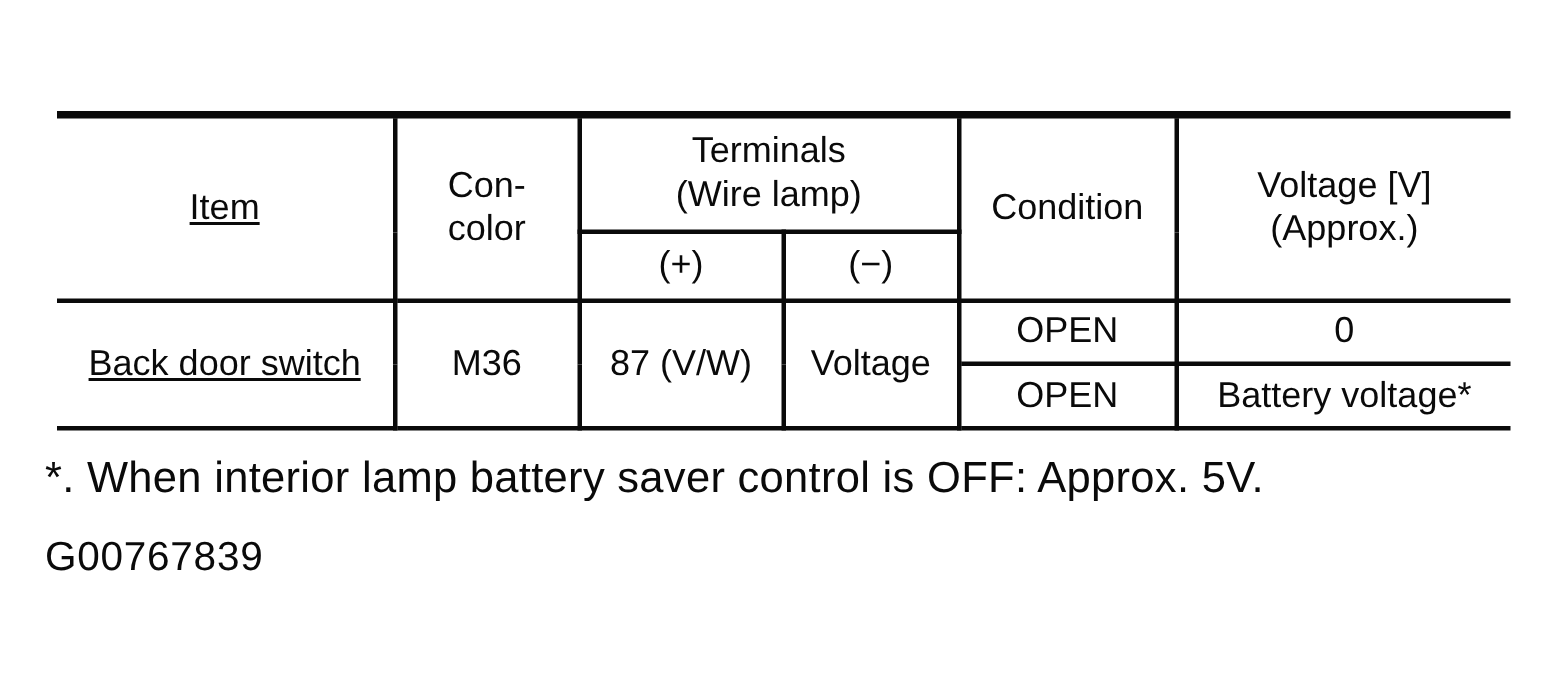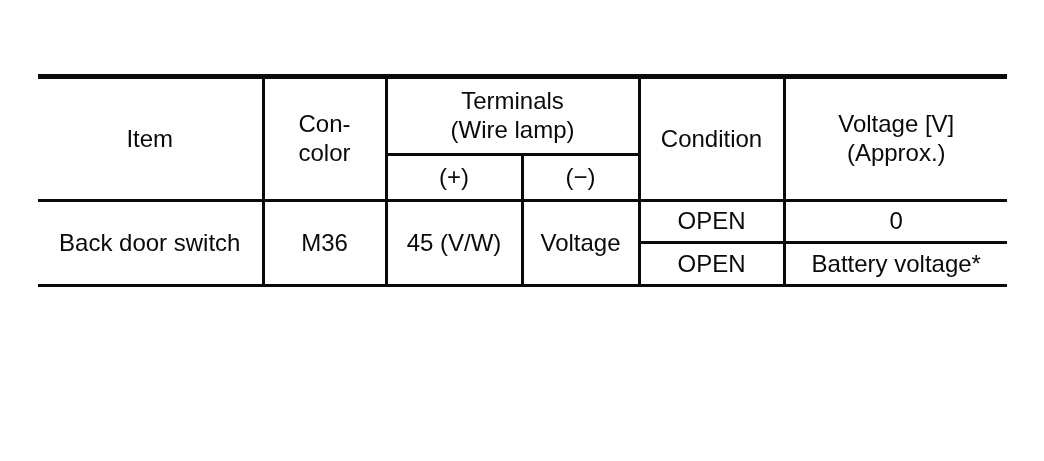--- a/index.html
+++ b/index.html
@@ -26,21 +26,21 @@
     border: 3px solid #0a0a0a;
     font-weight: normal;
     font-size: 24px;
     line-height: 1.2;
     text-align: center;
     vertical-align: middle;
     white-space: pre-line;
     padding: 2px 4px;
     overflow: hidden;
   }
-  .spec-table .no-l { border-left: none; }
+  .spec-table .no-l { border-left: none; text-decoration: underline; }
   .spec-table .no-r { border-right: none; text-align: center; }
   tr.r1 { height: 78px; }
   tr.r2 { height: 46px; }
   tr.r3 { height: 42px; }
   tr.r4 { height: 43px; }
   .footnote {
     position: absolute;
     left: 30px;
     top: 303px;
     font-size: 29px;
@@ -81,27 +81,29 @@
         <th class="no-r" rowspan="2">Voltage [V]
 (Approx.)</th>
       </tr>
       <tr class="r2">
         <th>(+)</th>
         <th>(−)</th>
       </tr>
       <tr class="r3">
         <td class="no-l" rowspan="2">Back door switch</td>
         <td rowspan="2">M36</td>
-        <td rowspan="2">45 (V/W)</td>
+        <td rowspan="2">87 (V/W)</td>
         <td rowspan="2">Voltage</td>
         <td>OPEN</td>
         <td class="no-r">0</td>
       </tr>
       <tr class="r4">
         <td>OPEN</td>
         <td class="no-r">Battery voltage*</td>
       </tr>
     </tbody>
   </table>
 
+  <div class="footnote">*. When interior lamp battery saver control is OFF: Approx. 5V.</div>
 
+  <div class="figure-id">G00767839</div>
 
 </div>
 
 </body></html>

